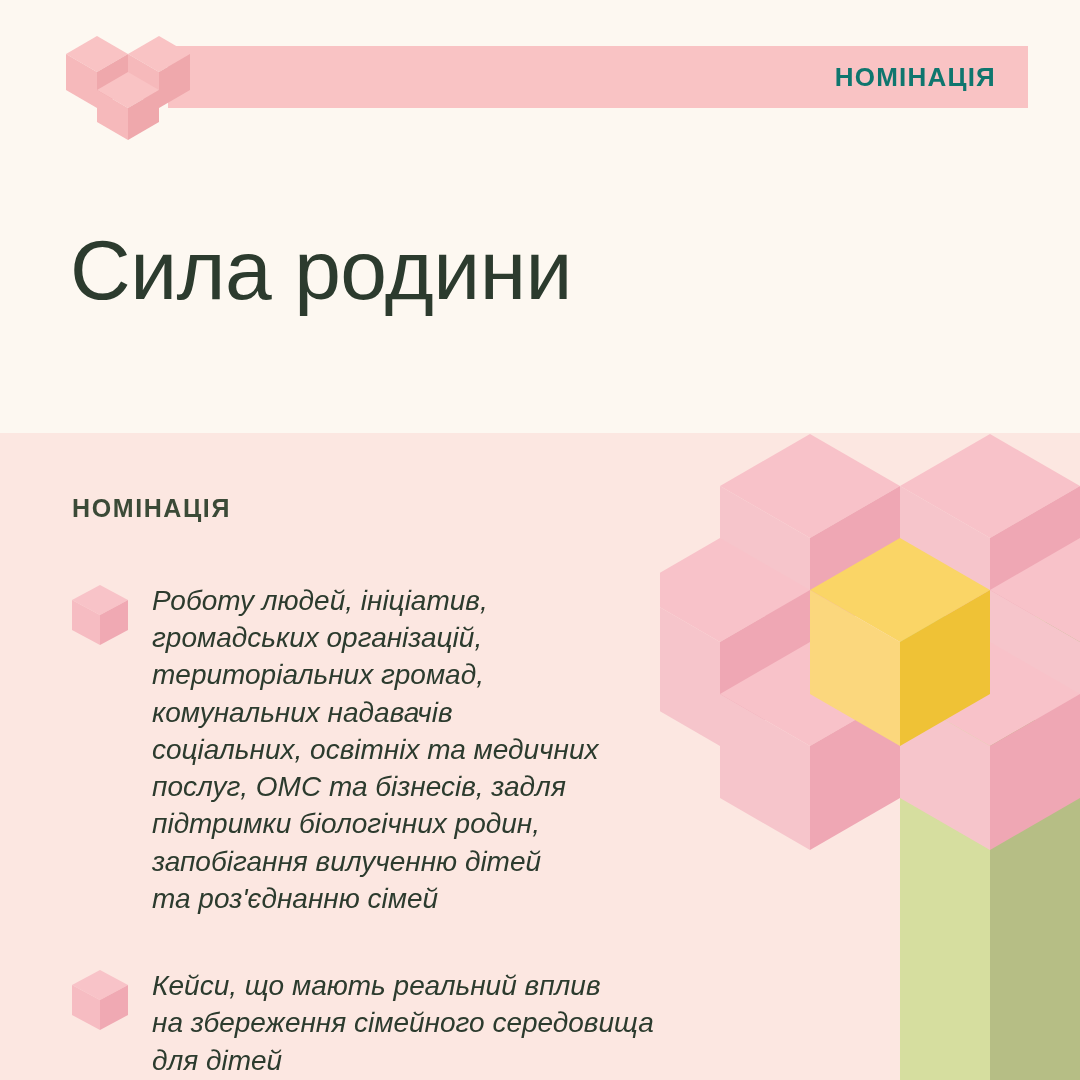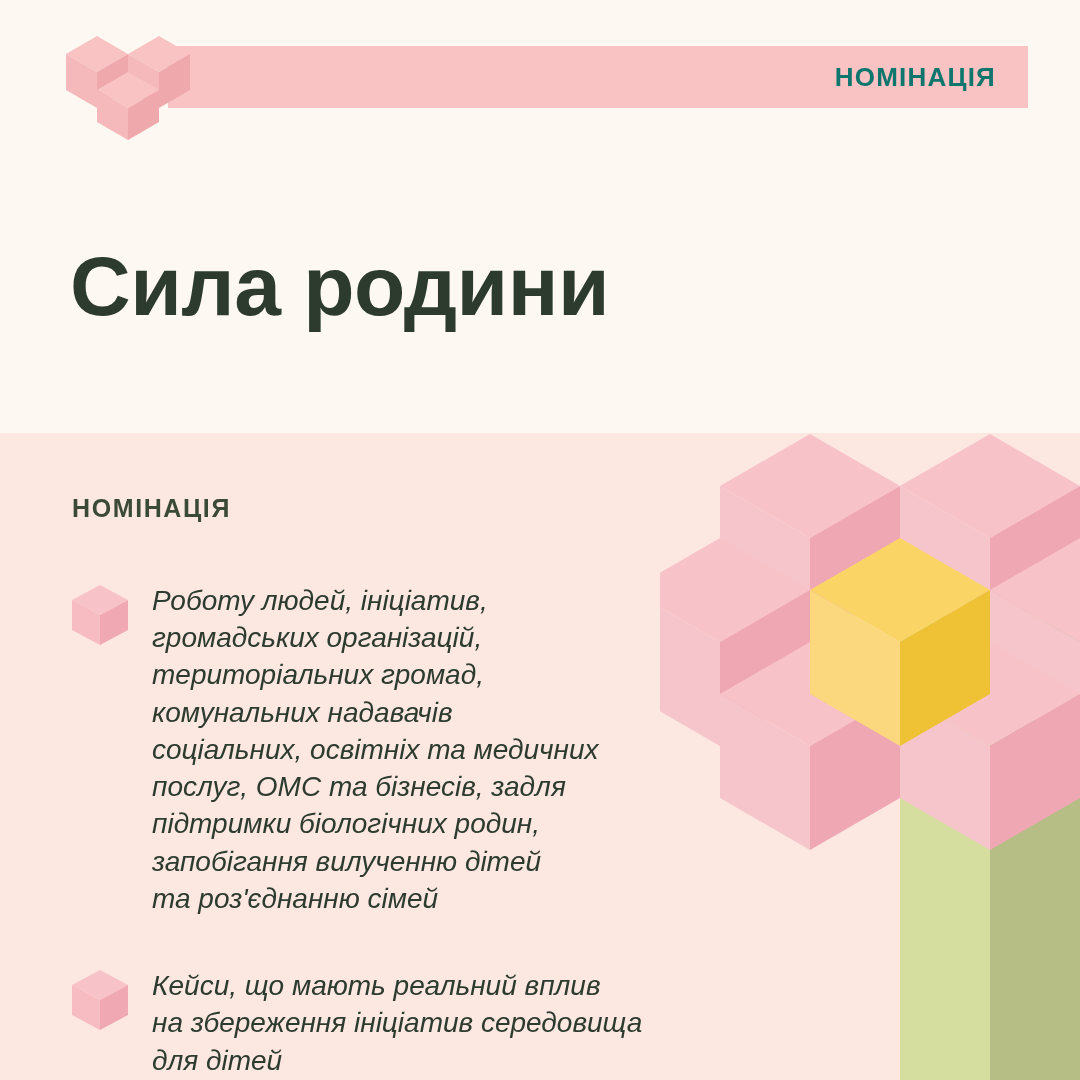--- a/index.html
+++ b/index.html
@@ -64,23 +64,23 @@
     left: 66px;
     top: 24px;
     width: 124px;
     height: 116px;
   }
 
   
   .title {
     position: absolute;
     left: 70px;
-    top: 188px;
+    top: 172px;
     font-size: 84px;
-    font-weight: bold;
+    font-weight: normal;
     color: #2C3B2E;
     letter-spacing: -0.5px;
     line-height: 1.0;
     white-space: nowrap;
   }
   .subtitle {
     position: absolute;
     left: 70px;
     top: 298px;
     width: 660px;
@@ -195,21 +195,21 @@
 
     <div class="bullet">
       <div class="bullet-marker">
         <svg width="56" height="62" viewBox="0 0 56 62">
           <polygon points="0,16 28,1 56,16 28,31" fill="#F8C3C8"></polygon>
           <polygon points="0,16 28,31 28,61 0,46" fill="#F6BCC2"></polygon>
           <polygon points="28,31 56,16 56,46 28,61" fill="#F0A9B3"></polygon>
         </svg>
       </div>
       <div class="bullet-text">Кейси, що мають реальний вплив
-на збереження ініціатив середовища
+на збереження сімейного середовища
 для дітей</div>
     </div>
 
   </div>
 
   <div class="flower">
     <svg width="430" height="700" viewBox="0 0 430 700">
       <defs>
         <g id="cubeP">
           <polygon points="0,-52 90,-104 180,-52 90,0" fill="#F8C2C9"></polygon>

